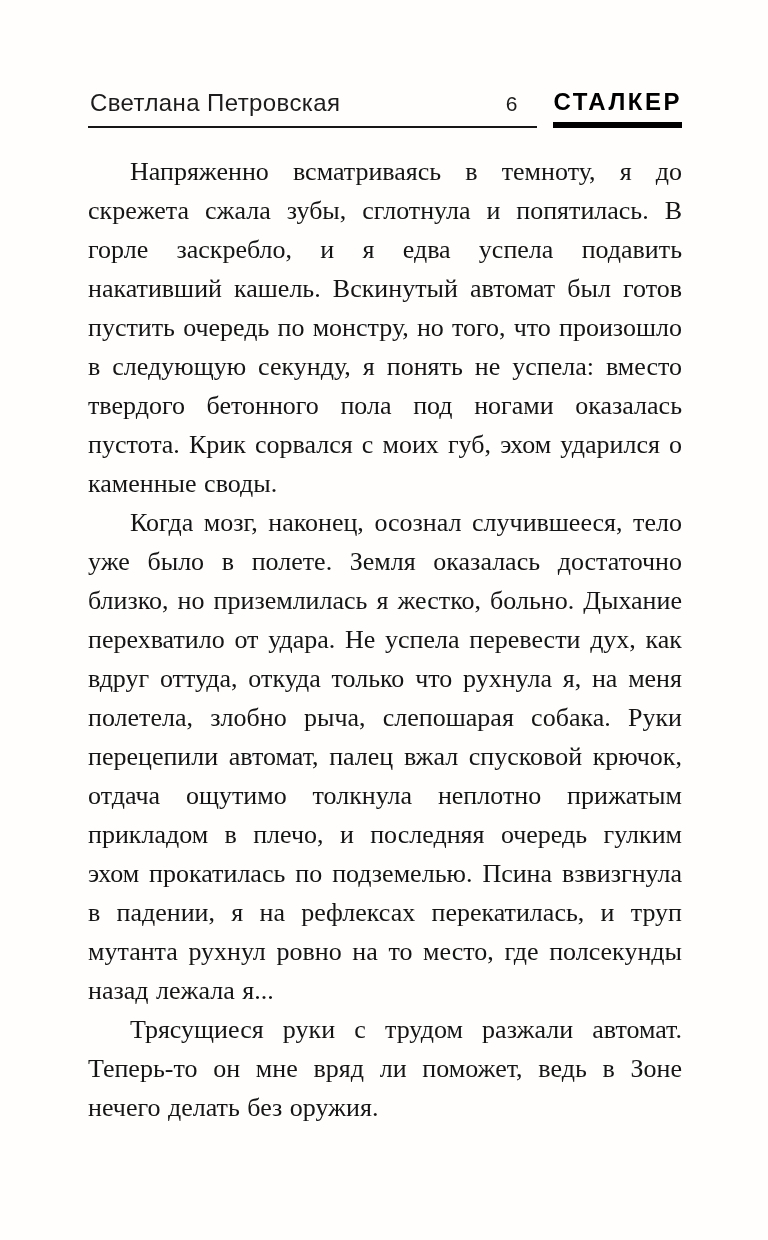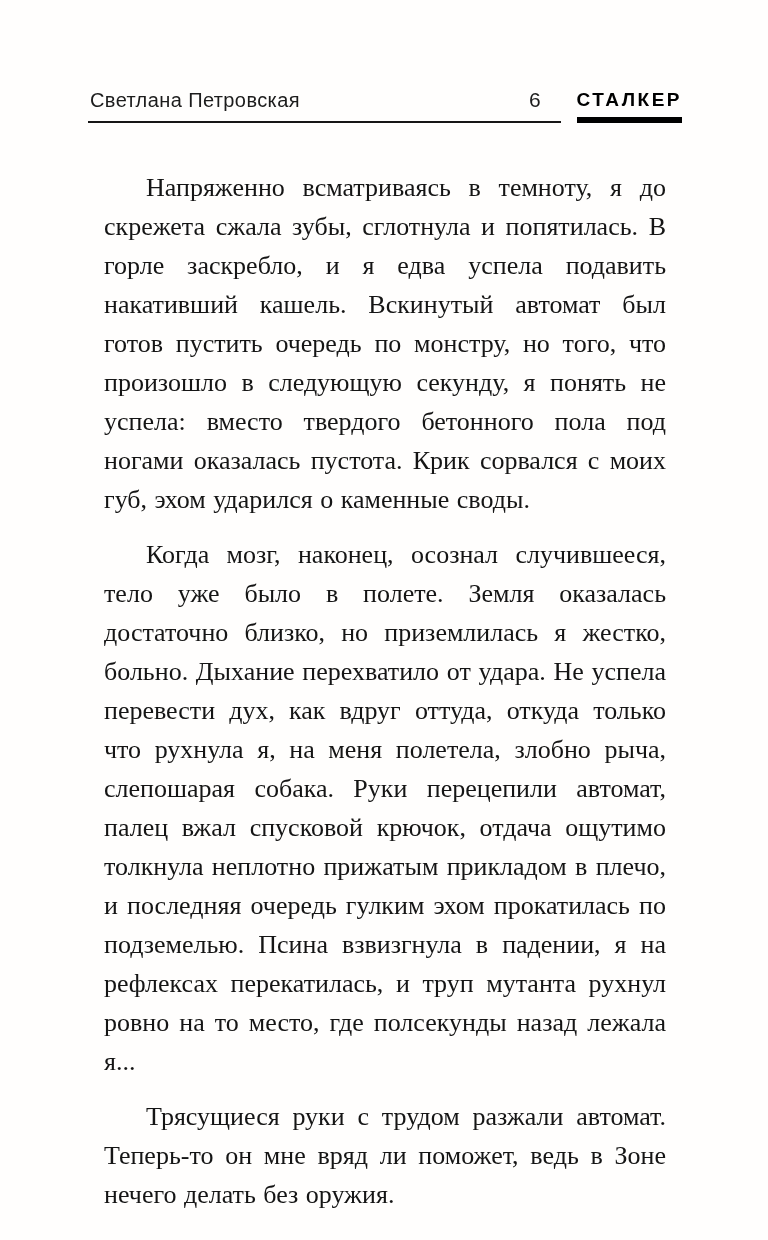--- a/index.html
+++ b/index.html
@@ -31,31 +31,31 @@
   .header-left {
     flex: 1 1 auto;
     display: flex;
     justify-content: space-between;
     align-items: baseline;
     border-bottom: 2px solid #161616;
     padding: 0 14px 9px 2px;
     margin-right: 16px;
   }
   .author {
-    font-size: 20px;
+    font-size: 24px;
     letter-spacing: 0.4px;
     color: #1c1c1c;
   }
   .page-num {
     font-size: 21px;
     color: #1c1c1c;
     padding-right: 6px;
   }
   .series {
-    font-size: 19px;
+    font-size: 24px;
     font-weight: 700;
     letter-spacing: 2.5px;
     color: #000;
     border-bottom: 6px solid #000;
     padding-bottom: 6px;
     white-space: nowrap;
   }
 
   
   .body-text {
@@ -63,21 +63,21 @@
     left: 88px;
     top: 152px;
     width: 594px;
     font-size: 26px;
     line-height: 39px;
     text-align: justify;
     color: #151515;
   }
   .body-text p {
     text-indent: 42px;
-    margin: 16px;
+    margin: 0;
     word-spacing: 1px;
   }
 </style>
 </head>
 <body>
 
 <div class="page">
 
   <header class="page-header">
     <div class="header-left">

